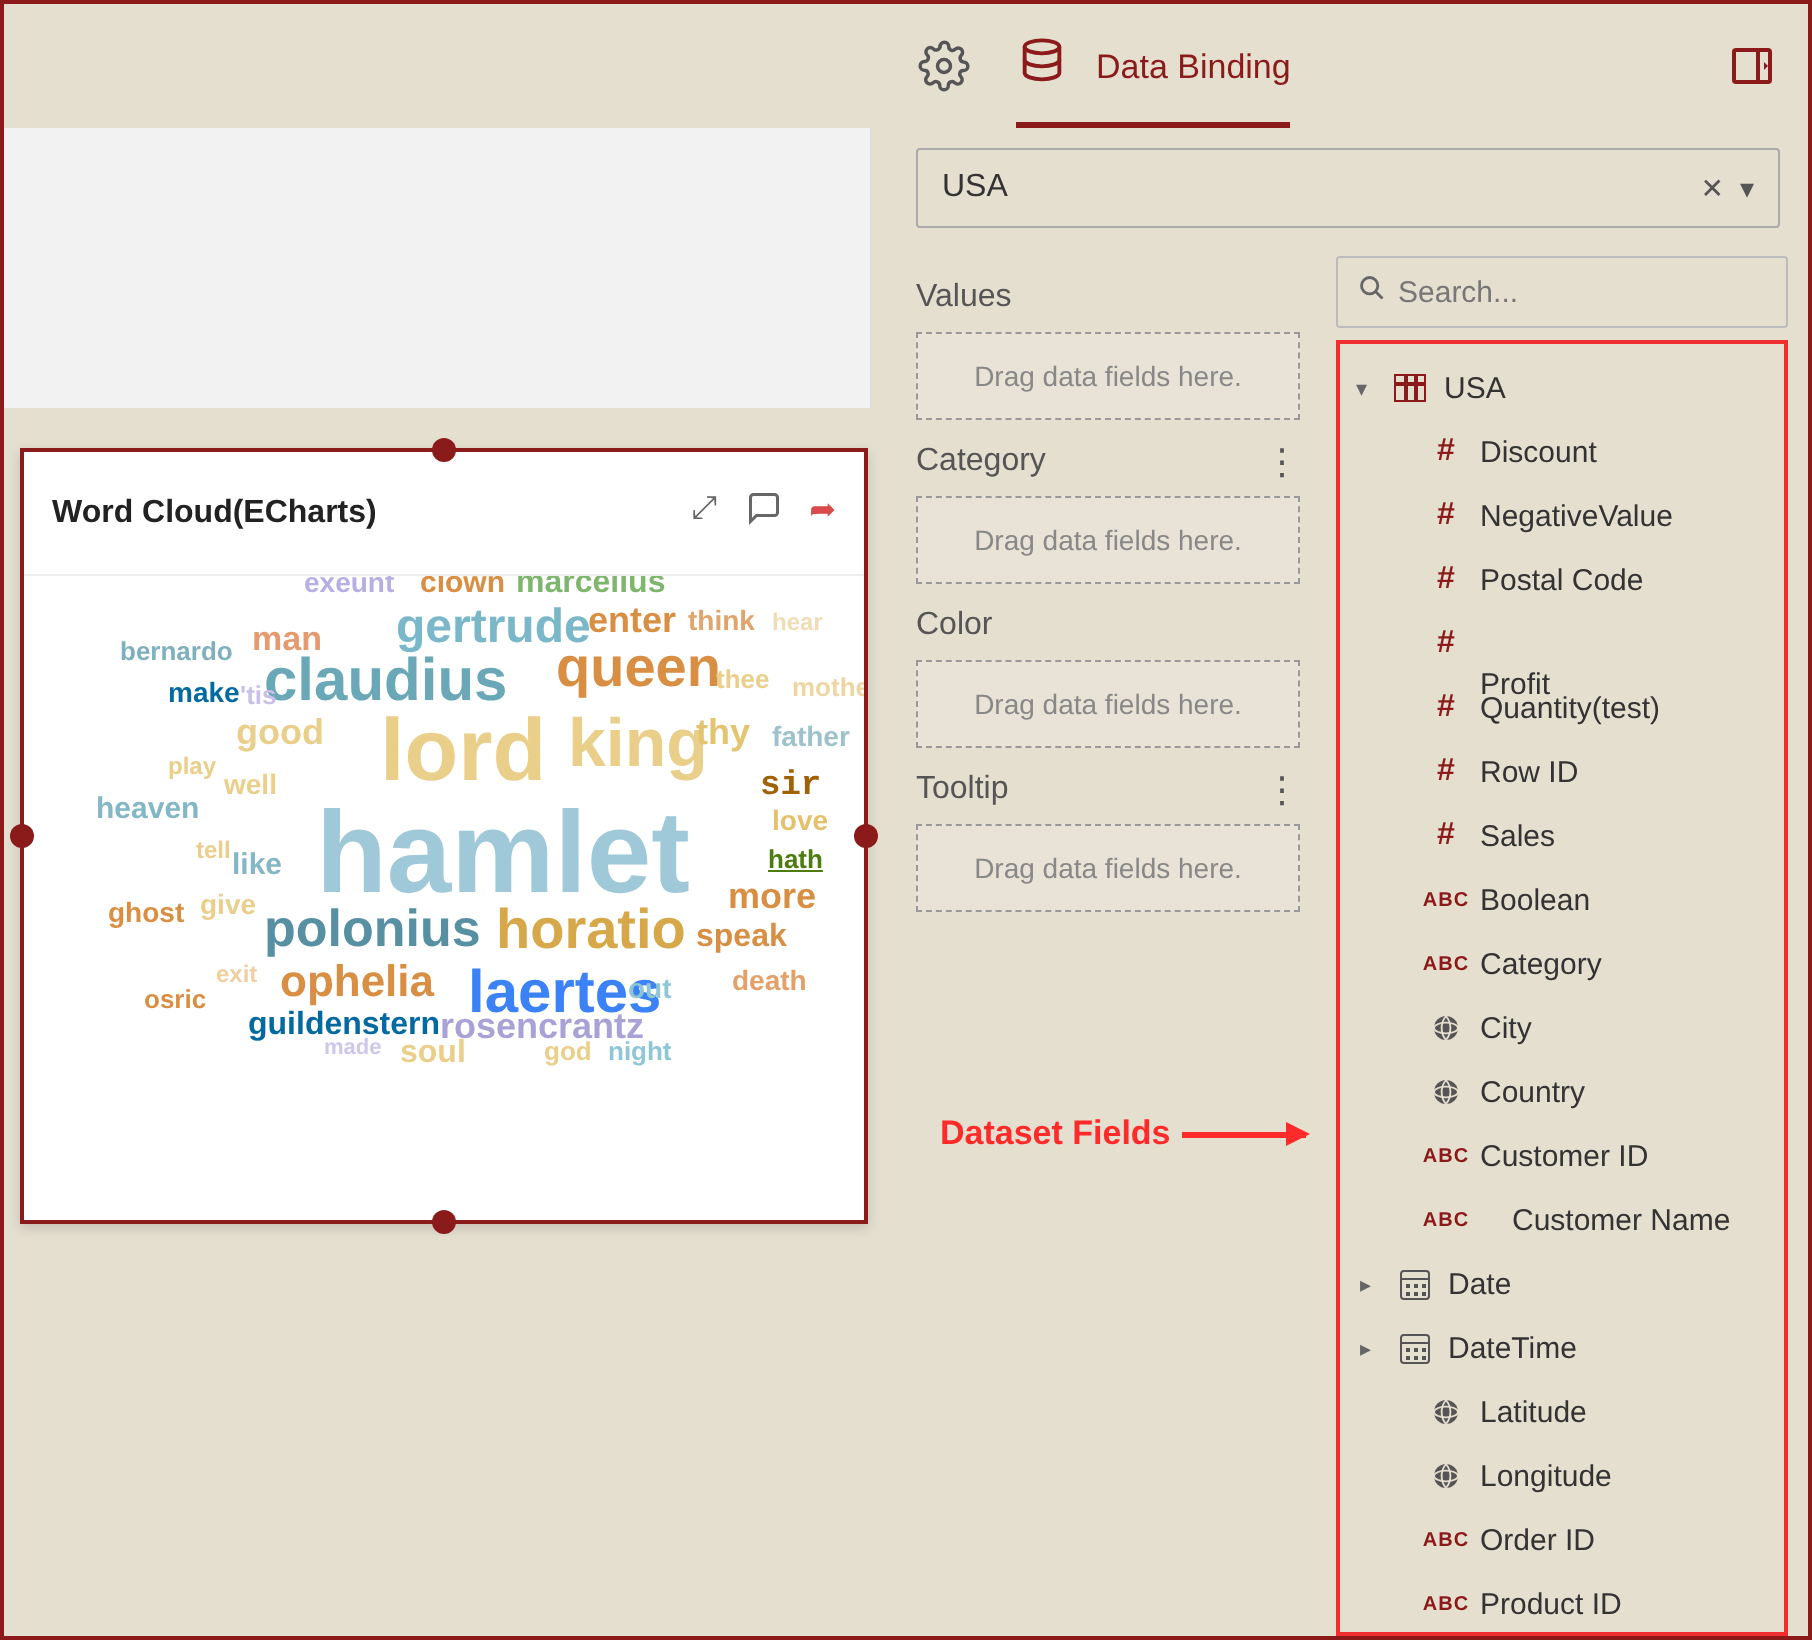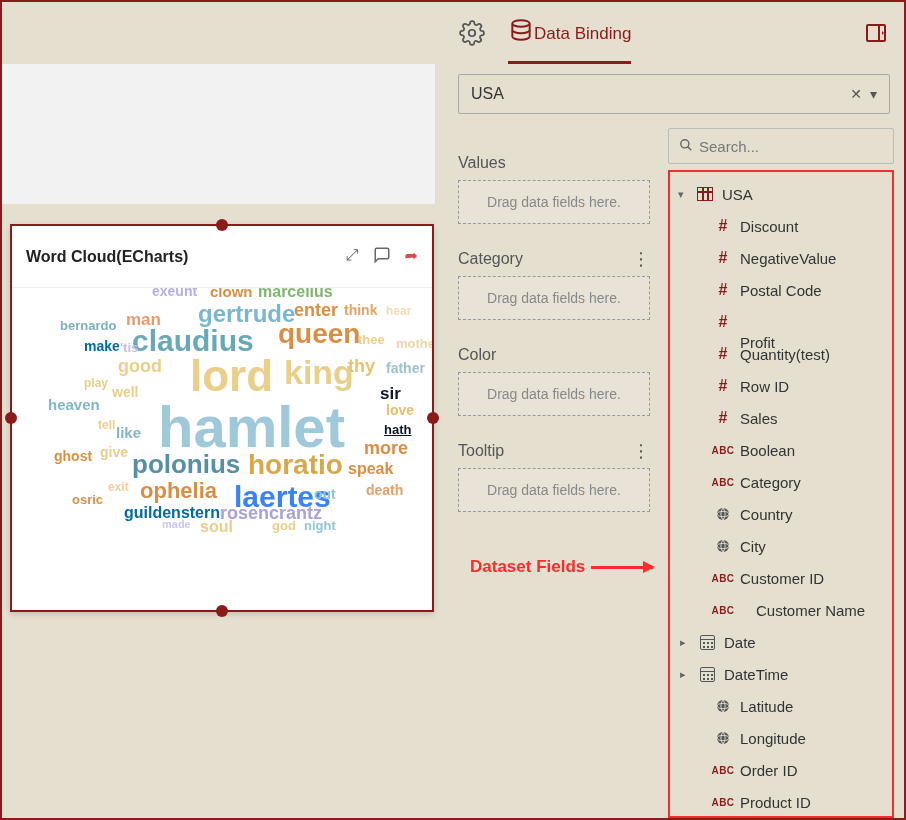--- a/index.html
+++ b/index.html
@@ -5,33 +5,33 @@
   * { box-sizing: border-box; margin: 0; padding: 0; font-family: -apple-system, BlinkMacSystemFont, "Segoe UI", Arial, sans-serif; }
   body { width: 906px; height: 820px; background: #e5dfd0; border: 2px solid #8b1a1a; overflow: hidden; position: relative; }
   
   .main-layout { display: flex; height: 100%; }
   .left-pane { flex: 0 0 442px; position: relative; padding-top: 62px; }
   .right-pane { flex: 1; display: flex; flex-direction: column; }
   
   
   .top-toolbar { height: 62px; display: flex; align-items: center; padding: 0 14px; gap: 22px; }
   .toolbar-icon { width: 28px; height: 28px; cursor: pointer; display: flex; align-items: center; justify-content: center; color: #555; }
-  .toolbar-tab { display: flex; align-items: center; color: #8b1a1a; font-size: 17px; font-weight: 500; padding-bottom: 8px; border-bottom: 3px solid #8b1a1a; height: 62px; padding-top: 12px; }
+  .toolbar-tab { display: flex; align-items: center; gap: 14px; color: #8b1a1a; font-size: 17px; font-weight: 500; padding-bottom: 8px; border-bottom: 3px solid #8b1a1a; height: 62px; padding-top: 12px; }
   .toolbar-db-icon { color: #8b1a1a; }
   .panel-toggle { margin-left: auto; color: #8b1a1a; }
   
   
   .dataset-selector { margin: 10px 14px 6px 14px; border: 1px solid #aaa; background: #e5dfd0; height: 40px; display: flex; align-items: center; padding: 0 12px; font-size: 16px; color: #333; border-radius: 2px; }
   .dataset-selector .spacer { flex: 1; }
   .dataset-selector .ctl { color: #555; margin-left: 8px; cursor: pointer; font-size: 14px; }
   
   
   .binding-body { display: flex; flex: 1; overflow: hidden; }
   .binding-sections { flex: 0 0 220px; padding: 8px 0 0 14px; }
-  .section-label { font-size: 16px; color: #555; margin-top: 26px; display: flex; }
+  .section-label { font-size: 16px; color: #555; margin-top: 12px; display: flex; }
   .section-label .dots { margin-left: auto; margin-right: 14px; color: #555; font-size: 18px; line-height: 1; cursor: pointer; }
   .dropzone { margin: 8px 14px 0 0; border: 1px dashed #999; height: 44px; display: flex; align-items: center; justify-content: center; color: #888; font-size: 14px; background: rgba(255,255,255,0.15); }
   
   
   .annotation { position: absolute; left: 468px; top: 555px; color: #ff2a2a; font-weight: 700; font-size: 17px; display: flex; align-items: center; gap: 6px; pointer-events: none; }
   .annotation .arrow-line { width: 62px; height: 3px; background: #ff2a2a; position: relative; }
   .annotation .arrow-line::after { content: ""; position: absolute; right: -2px; top: -5px; border-left: 12px solid #ff2a2a; border-top: 6px solid transparent; border-bottom: 6px solid transparent; }
   
   
   .fields-panel { flex: 1; padding: 8px 10px 0 4px; overflow: hidden; display: flex; flex-direction: column; }
@@ -120,28 +120,28 @@
           <span style="left: 114px; top: 22px; font-size: 17px; color: rgb(229, 154, 111);">man</span>
           <span style="left: 48px; top: 30px; font-size: 13px; color: rgb(127, 176, 190);">bernardo</span>
           <span style="left: 72px; top: 50px; font-size: 14px; color: #0369a1;">make</span>
           <span style="left: 108px; top: 52px; font-size: 13px; color: rgb(201, 192, 234);">'tis</span>
           <span style="left: 106px; top: 68px; font-size: 18px; color: rgb(233, 207, 138);">good</span>
           <span style="left: 336px; top: 68px; font-size: 18px; color: rgb(227, 197, 112);">thy</span>
           <span style="left: 346px; top: 44px; font-size: 13px; color: rgb(233, 207, 138); text-align: center;">thee</span>
           <span style="left: 72px; top: 88px; font-size: 12px; color: rgb(233, 207, 138);">play</span>
           <span style="left: 100px; top: 96px; font-size: 14px; color: rgb(233, 207, 138);">well</span>
           <span style="left: 36px; top: 108px; font-size: 15px; color: rgb(132, 183, 197);">heaven</span>
-          <span style="left: 368px; top: 96px; font-size: 17px; color: #0f172a;">sir</span>
+          <span style="left: 368px; top: 96px; font-size: 17px; color: #a16207; font-family: Liberation Mono, monospace;">sir</span>
           <span style="left: 374px; top: 72px; font-size: 14px; color: rgb(158, 194, 204);">father</span>
           <span style="left: 384px; top: 48px; font-size: 13px; color: rgb(236, 214, 163);">mother</span>
           <span style="left: 374px; top: 16px; font-size: 12px; color: rgb(240, 221, 181);">hear</span>
           <span style="left: 374px; top: 114px; font-size: 14px; color: rgb(230, 192, 106);">love</span>
           <span style="left: 86px; top: 130px; font-size: 12px; color: rgb(233, 207, 138);">tell</span>
           <span style="left: 104px; top: 136px; font-size: 15px; color: rgb(132, 183, 197);">like</span>
-          <span style="left: 372px; top: 134px; font-size: 13px; color: #0f172a; text-decoration: underline;">hath</span>
+          <span style="left: 372px; top: 134px; font-size: 13px; color: #4d7c0f; text-decoration: underline;">hath</span>
           <span style="left: 352px; top: 150px; font-size: 18px; color: rgb(217, 143, 67);">more</span>
           <span style="left: 42px; top: 160px; font-size: 14px; color: rgb(217, 143, 67);">ghost</span>
           <span style="left: 88px; top: 156px; font-size: 14px; color: rgb(233, 207, 138);">give</span>
           <span style="left: 336px; top: 172px; font-size: 16px; color: rgb(217, 143, 67);">speak</span>
           <span style="left: 354px; top: 194px; font-size: 14px; color: rgb(226, 160, 106);">death</span>
           <span style="left: 302px; top: 198px; font-size: 14px; color: rgb(143, 198, 213);">out</span>
           <span style="left: 96px; top: 192px; font-size: 12px; color: rgb(240, 207, 160);">exit</span>
           <span style="left: 60px; top: 204px; font-size: 13px; color: rgb(217, 143, 67);">osric</span>
           <span style="left: 150px; top: 230px; font-size: 11px; color: rgb(207, 198, 238);">made</span>
           <span style="left: 188px; top: 230px; font-size: 16px; color: rgb(233, 207, 138);">soul</span>
@@ -290,32 +290,32 @@
             </div>
             <div class="tree-row tree-child">
               <span class="tree-caret"></span>
               <span class="tree-iconcell">
                 <svg class="ico-globe" viewBox="0 0 24 24" fill="#555">
                   <circle cx="12" cy="12" r="9" fill="#555"></circle>
                   <ellipse cx="12" cy="12" rx="9" ry="4" fill="none" stroke="#e5dfd0" stroke-width="1.4"></ellipse>
                   <path d="M12 3a14 14 0 0 1 0 18a14 14 0 0 1 0-18" fill="none" stroke="#e5dfd0" stroke-width="1.4"></path>
                 </svg>
               </span>
-              <span style="margin-left: 4px;">Country</span>
+              <span style="margin-left: 4px;">City</span>
             </div>
             <div class="tree-row tree-child">
               <span class="tree-caret"></span>
               <span class="tree-iconcell">
                 <svg class="ico-globe" viewBox="0 0 24 24" fill="#555">
                   <circle cx="12" cy="12" r="9" fill="#555"></circle>
                   <ellipse cx="12" cy="12" rx="9" ry="4" fill="none" stroke="#e5dfd0" stroke-width="1.4"></ellipse>
                   <path d="M12 3a14 14 0 0 1 0 18a14 14 0 0 1 0-18" fill="none" stroke="#e5dfd0" stroke-width="1.4"></path>
                 </svg>
               </span>
-              <span style="margin-left: 4px;">City</span>
+              <span style="margin-left: 4px;">Country</span>
             </div>
             <div class="tree-row tree-child">
               <span class="tree-caret"></span>
               <span class="tree-iconcell">
                 <span class="ico-abc">ABC</span>
               </span>
               <span style="margin-left: 4px;">Customer ID</span>
             </div>
             <div class="tree-row tree-child">
               <span class="tree-caret"></span>

